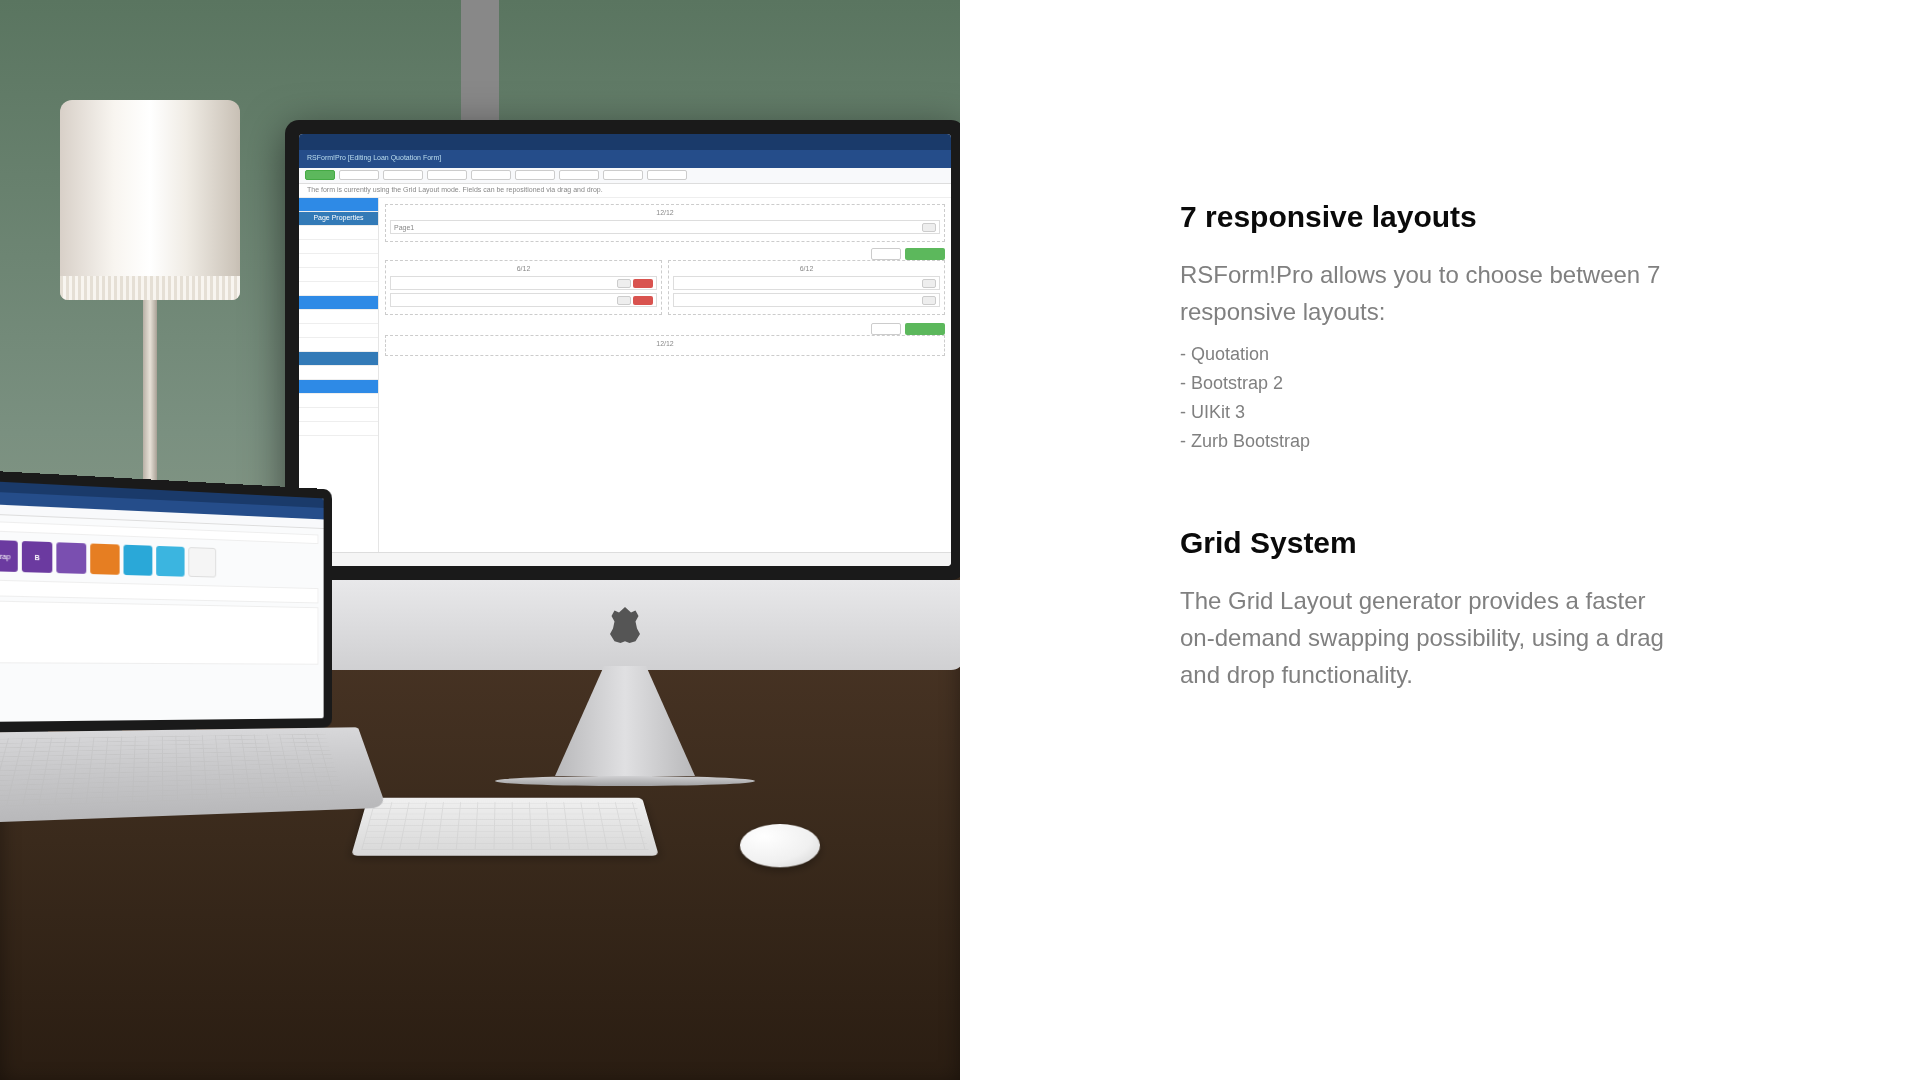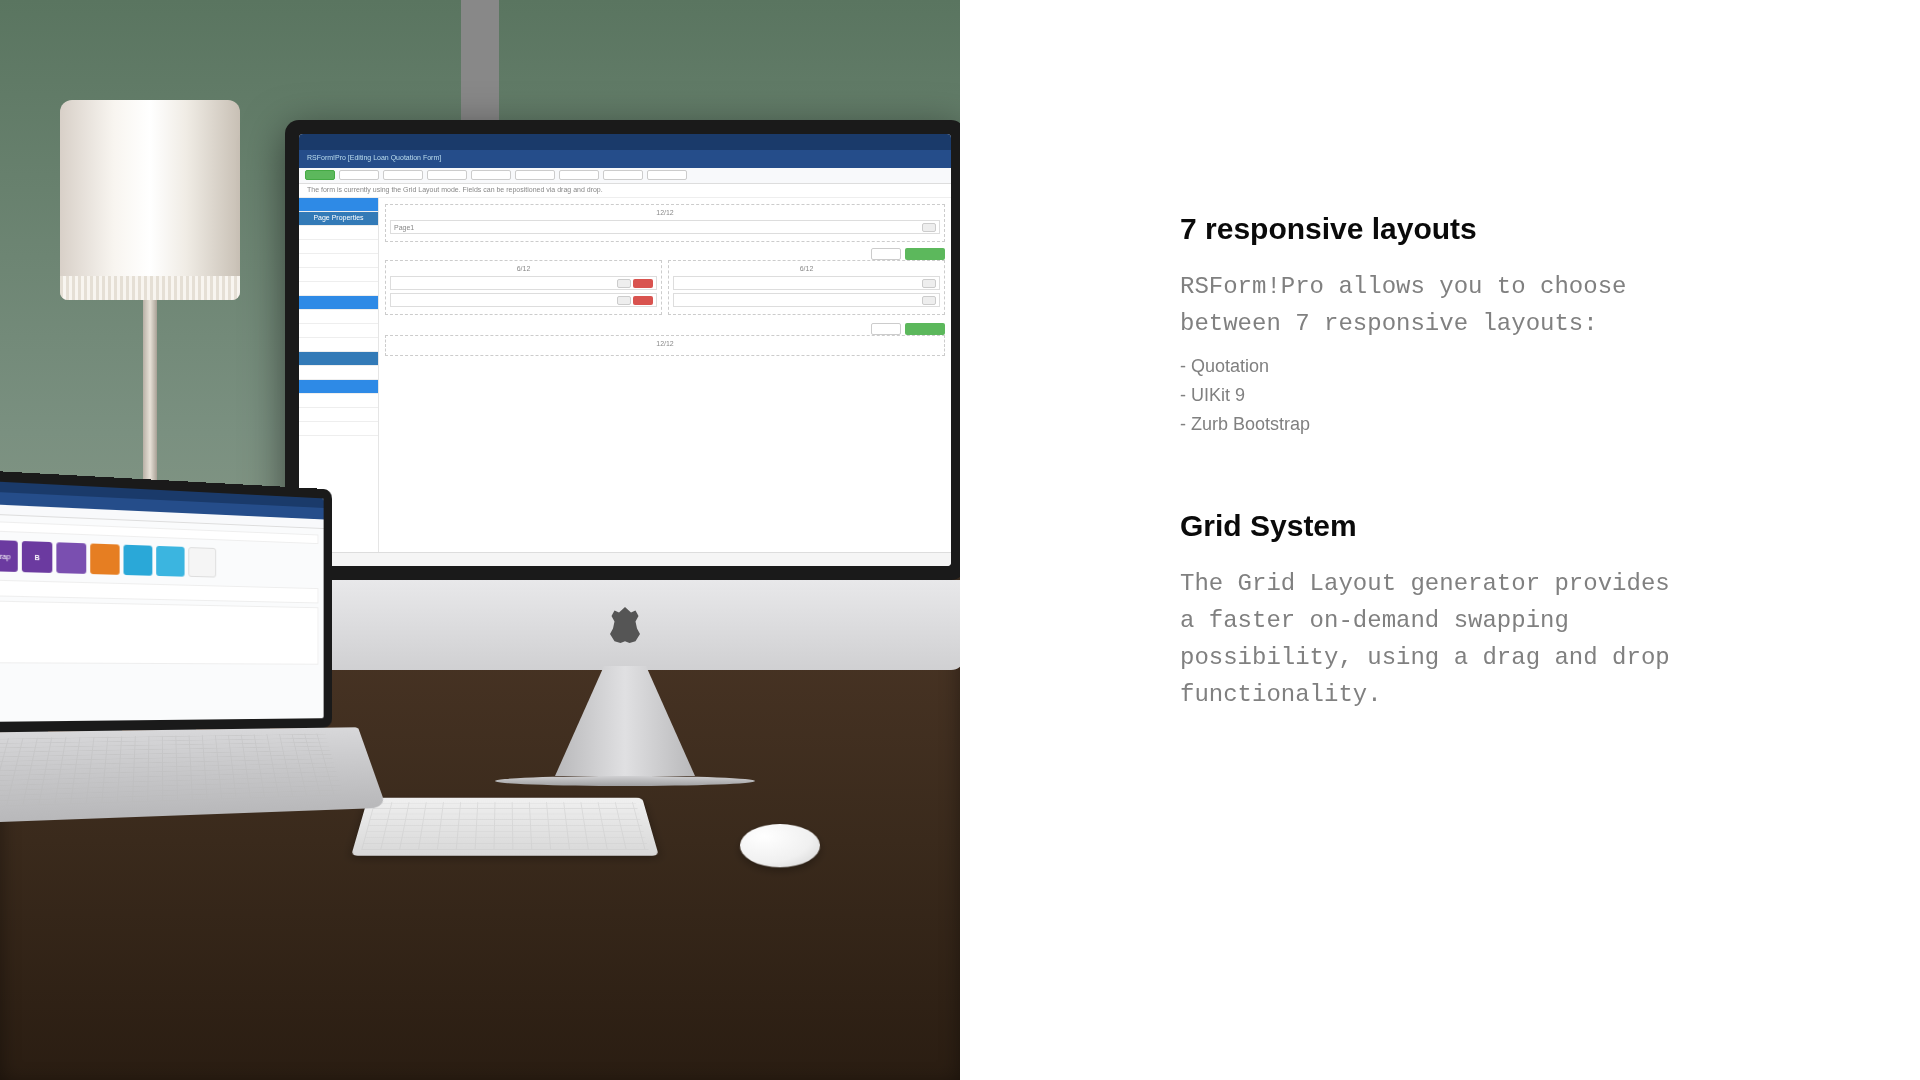--- a/index.html
+++ b/index.html
@@ -235,33 +235,32 @@
 .laptop-body { padding: 6px; }
 .layout-boxes { display: flex; gap: 4px; margin: 8px 0; }
 .lbox { width: 30px; height: 30px; border-radius: 3px; display: flex; align-items: center; justify-content: center; color: #fff; font-size: 7px; }
 
 
 .right-panel {
   width: 960px;
   padding: 200px 240px 0 220px;
   color: #333;
 }
-.section { margin-bottom: 70px; margin-top: 12px; }
+.section { margin-bottom: 70px; }
 .section h3 {
   font-size: 30px;
   font-weight: 700;
   color: #0a0a0a;
   margin-bottom: 22px;
 }
 .section p.lead {
   font-size: 24px;
   color: #808080;
   line-height: 1.55;
   margin-bottom: 10px;
-  font-family: Liberation Mono, monospace;
 }
 .section p.item {
   font-size: 18px;
   color: #808080;
   line-height: 1.6;
 }
 </style>
 </head>
 <body>
 
@@ -394,21 +393,22 @@
     </div>
     <div class="laptop-base"></div>
   </div>
 </div>
 
 <div class="right-panel">
   <div class="section">
     <h3>7 responsive layouts</h3>
     <p class="lead">RSForm!Pro allows you to choose between 7 responsive layouts:</p>
     <p class="item">- Quotation</p>
-    <p class="item">- UIKit 9</p>
+    <p class="item">- Bootstrap 2</p>
+    <p class="item">- UIKit 3</p>
     <p class="item">- Zurb Bootstrap</p>
   </div>
 
   <div class="section">
     <h3>Grid System</h3>
     <p class="lead">The Grid Layout generator provides a faster on-demand swapping possibility, using a drag and drop functionality.</p>
   </div>
 </div>
 
 </body></html>

